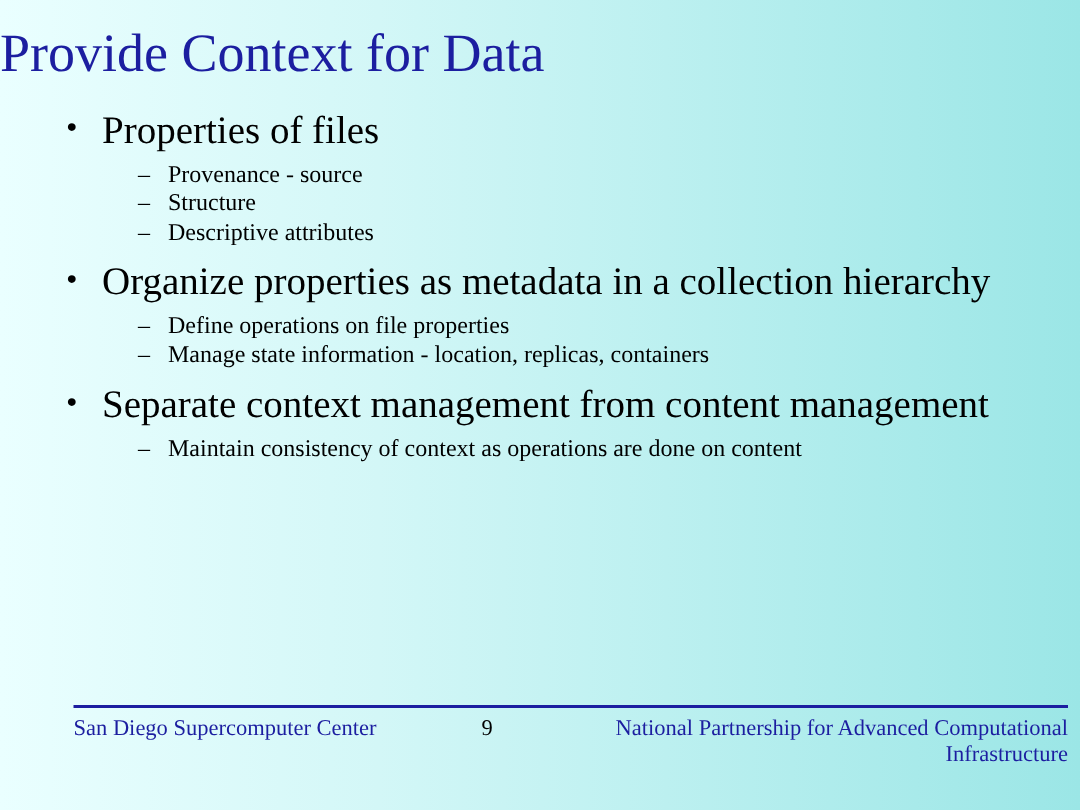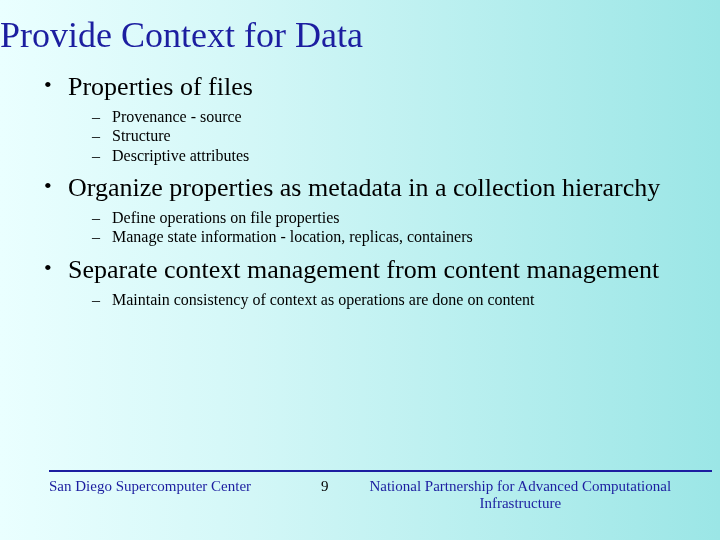--- a/index.html
+++ b/index.html
@@ -86,21 +86,21 @@
   .footer-left {
     flex: 0 0 auto;
   }
   .footer-page {
     flex: 0 0 auto;
     margin-left: 70px;
     color: #000;
   }
   .footer-right {
     flex: 1 1 auto;
-    text-align: center;
+    text-align: right;
   }
 </style>
 </head>
 <body>
 
 <div class="slide">
   <div class="title">Provide Context for Data</div>
 
   <div class="content">
     <ul class="top">

